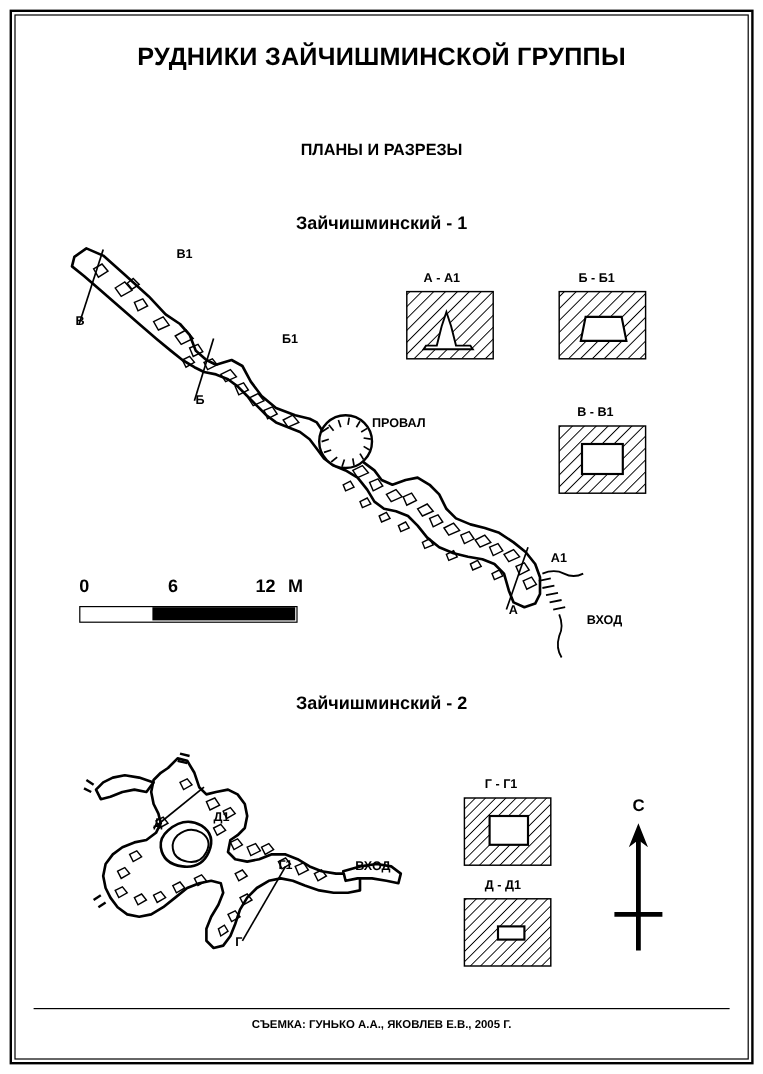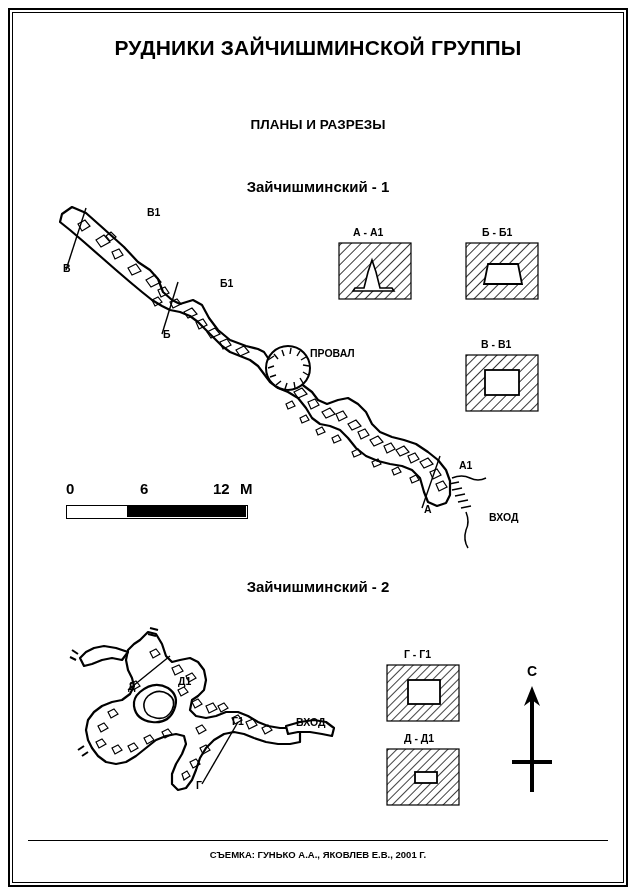--- a/index.html
+++ b/index.html
@@ -339,21 +339,21 @@
 
     <g>
       <line x1="532" y1="692" x2="532" y2="792" stroke="#000" stroke-width="4"></line>
       <line x1="512" y1="762" x2="552" y2="762" stroke="#000" stroke-width="4"></line>
       <polygon points="532,686 524,706 532,700 540,706" fill="#000"></polygon>
     </g>
   </svg>
 
   <div class="lbl" style="left:103px; top:206px;margin-left:44px;">В1</div>
   <div class="lbl" style="left:63px; top:262px;">В</div>
-  <div class="lbl" style="left:190px; top:277px;padding-left:30px;">Б1</div>
+  <div class="lbl" style="left:205px; top:277px;padding-left:30px;">Б1</div>
   <div class="lbl" style="left:163px; top:328px;">Б</div>
   <div class="lbl" style="left:459px; top:459px;">А1</div>
   <div class="lbl" style="left:424px; top:503px;">А</div>
   <div class="lbl" style="left:310px; top:347px;">ПРОВАЛ</div>
   <div class="lbl" style="left:489px; top:511px;">ВХОД</div>
 
   <div class="lbl" style="left:178px; top:640px;margin-top:35px;">Д1</div>
   <div class="lbl" style="left:128px; top:680px;">Д</div>
   <div class="lbl" style="left:232px; top:715px;">Г1</div>
   <div class="lbl" style="left:196px; top:779px;">Г</div>
@@ -369,14 +369,14 @@
 
   <div class="scale-label" style="left:66px; top:480px;">0</div>
   <div class="scale-label" style="left:140px; top:480px;">6</div>
   <div class="scale-label" style="left:213px; top:480px;">12</div>
   <div class="scale-label" style="left:240px; top:480px;">М</div>
   <div class="scale-bar-wrap">
     <div class="scale-bar-fill"></div>
   </div>
 
   <div class="credit-rule"></div>
-  <div class="credit">СЪЕМКА: ГУНЬКО А.А., ЯКОВЛЕВ Е.В., 2001 Г.</div>
+  <div class="credit">СЪЕМКА: ГУНЬКО А.А., ЯКОВЛЕВ Е.В., 2005 Г.</div>
 </div>
 
 </body></html>

